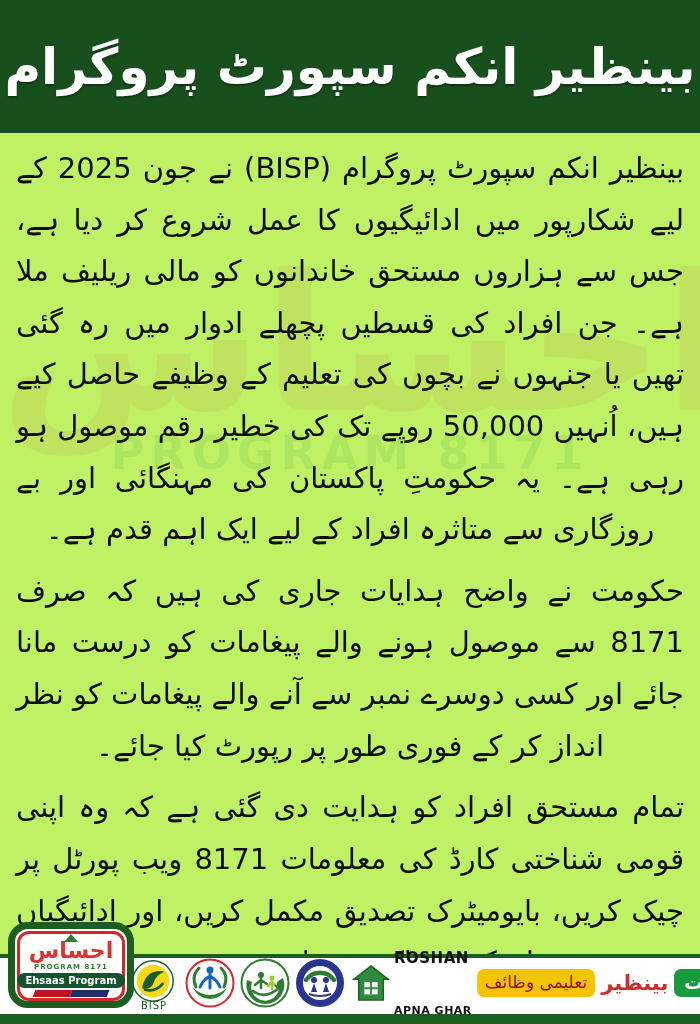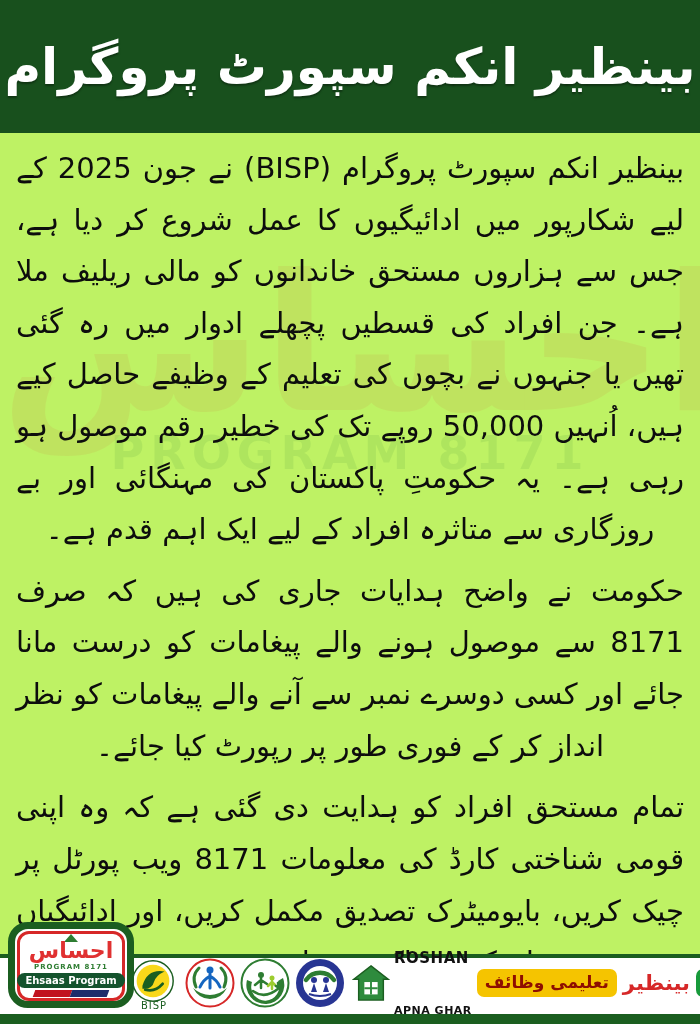--- a/index.html
+++ b/index.html
@@ -73,21 +73,21 @@
   .ehsaas-ribbon .rb-navy{ flex:1; background:#1d2d6b; transform:skewX(-20deg);}
   
   .roshan{ display:flex; align-items:center; gap:4px; flex:0 0 auto; margin-left:2px;}
   .roshan-text{ display:flex; flex-direction:column; line-height:1;gap:39px; }
   .roshan-line1{ font-size:15px; font-weight:bold; color:#111; letter-spacing:.5px;}
   .roshan-line2{ font-size:11px; font-weight:bold; color:#111; letter-spacing:.5px;}
   
   .benazir-badges{ margin-left:auto; display:flex; direction:rtl; align-items:center; gap:6px;}
   .benazir-word{ color:#d62828; font-size:21px; font-weight:bold; white-space:nowrap;}
   .badge-green{ background:#179a3b; color:#fff; font-size:19px; font-weight:bold; padding:2px 10px 4px 10px; border-radius:7px; white-space:nowrap;}
-  .badge-yellow{ background:#f5c400; color:#8e0e00; font-size:17px; font-weight:bold; padding:3px 8px 5px 8px; border-radius:7px; white-space:nowrap;}
+  .badge-yellow{ background:#f5c400; color:#8e0e00; font-size:17px; font-weight:normal; padding:3px 8px 5px 8px; border-radius:7px; white-space:nowrap;}
 </style>
 </head>
 <body>
 
 <div class="page">
 
   <div class="header">
     <div class="header-title">بینظیر انکم سپورٹ پروگرام</div>
   </div>
 

